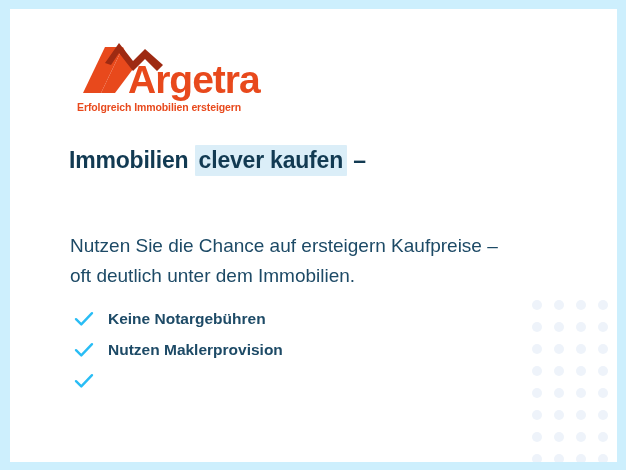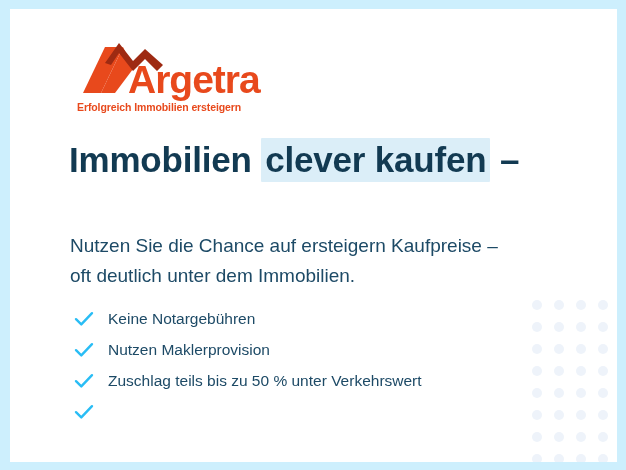--- a/index.html
+++ b/index.html
@@ -79,21 +79,21 @@
   }
   .badge svg { display: block; }
 
   
   .headline {
     position: absolute;
     left: 43px;
     top: 131px;
     width: 520px;
     color: #123a52;
-    font-size: 35px;
+    font-size: 23px;
     font-weight: bold;
     line-height: 40px;
     letter-spacing: -0.2px;
   }
   .headline .line { display: block; white-space: nowrap; }
   .headline .hl {
     background: #dcefF9;
     background: #dbeef8;
     padding: 2px 4px 3px 4px;
     border-radius: 1px;
@@ -134,20 +134,21 @@
     display: flex;
     align-items: center;
   }
   .bullets .check svg { display: block; }
   .bullets .txt {
     color: #1d4a66;
     font-size: 15.5px;
     line-height: 20px;
     white-space: nowrap;
     padding-left: 8px;
+    font-weight: bold;
   }
 </style>
 </head>
 <body>
 
 <div id="banner">
 
   <div class="frame-band frame-top"></div>
   <div class="frame-band frame-left"></div>
   <div class="frame-band frame-right"></div>
@@ -240,25 +241,17 @@
             </svg>
           </span>
           <span class="txt">Nutzen Maklerprovision</span>
         </li>
         <li>
           <span class="check">
             <svg width="20" height="18" viewBox="0 0 20 18">
               <path d="M2 9.2 L7.3 14.4 L18 3.2" fill="none" stroke="#29bdf5" stroke-width="2.4" stroke-linecap="round" stroke-linejoin="round"></path>
             </svg>
           </span>
-          <span class="txt">Zuschlag teils bis zu 50 % unter Verkehrswert</span>
-        </li>
-        <li>
-          <span class="check">
-            <svg width="20" height="18" viewBox="0 0 20 18">
-              <path d="M2 9.2 L7.3 14.4 L18 3.2" fill="none" stroke="#29bdf5" stroke-width="2.4" stroke-linecap="round" stroke-linejoin="round"></path>
-            </svg>
-          </span>
         </li>
       </ul>
 
   </div>
 </div>
 
 </body></html>

